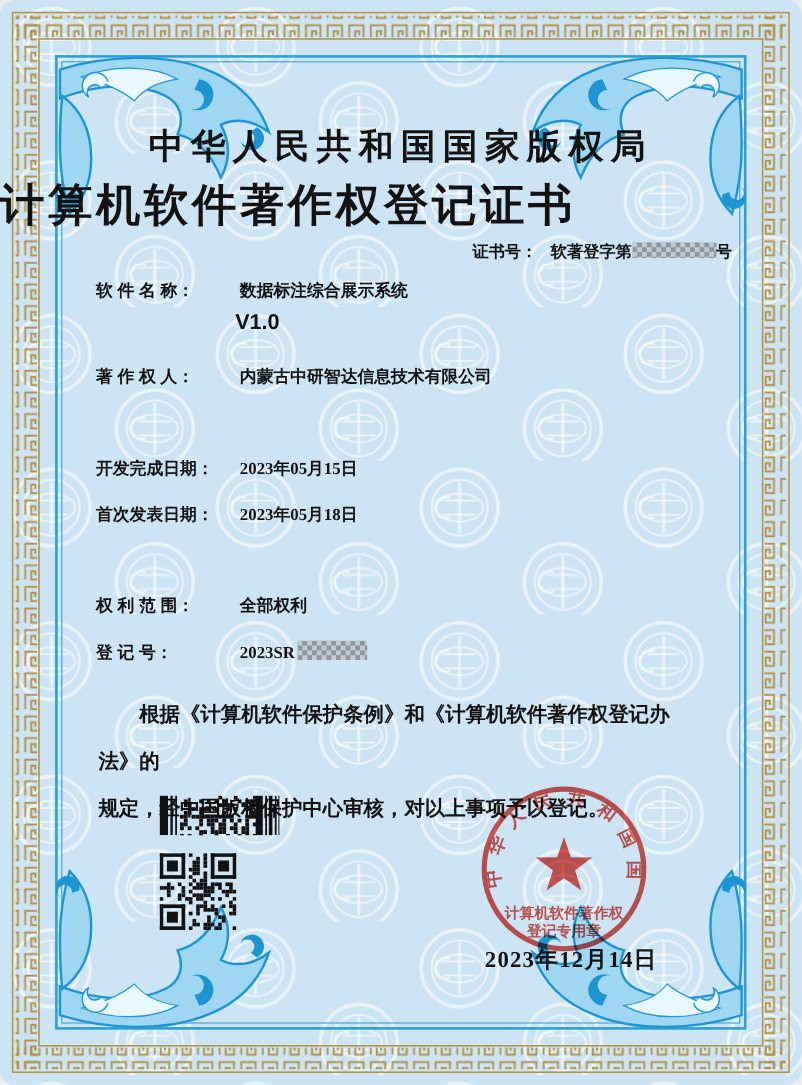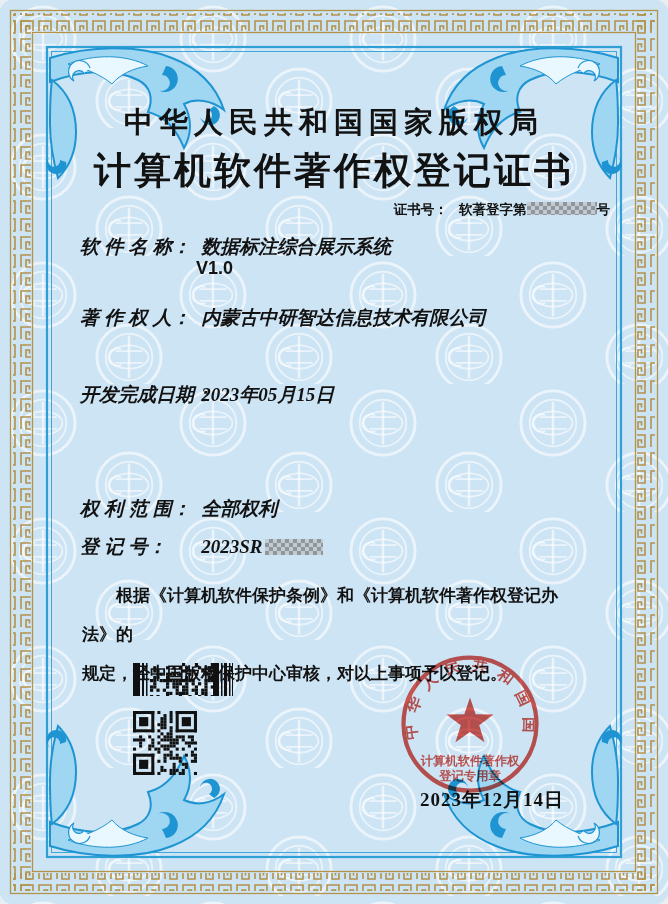--- a/index.html
+++ b/index.html
@@ -11,48 +11,48 @@
     border-radius:13px;
   }
   .bg-svg{position:absolute;left:0;top:0;width:668px;height:904px;}
   .abs{position:absolute;}
   .authority{
     left:0;right:0;top:103px;text-align:center;
     font-family:"Liberation Serif","DejaVu Serif",serif;
     font-size:29px;font-weight:700;letter-spacing:6px;
   }
   .cert-title{
-    left:0;right:0;top:146px;text-align:center;
+    left:0;right:0;top:146px;text-align:left;
     font-family:"Liberation Serif","DejaVu Serif",serif;
     font-size:37px;font-weight:800;letter-spacing:3px;
   }
   .certno-line{
     right:58px;top:201px;font-size:13.5px;font-weight:700;white-space:nowrap;
   }
-  .row{left:80px;right:56px;font-size:19px;font-weight:700;white-space:nowrap;font-style:italic;}
+  .row{left:80px;right:56px;font-size:14px;font-weight:700;white-space:nowrap;}
   .row .lab{display:inline-block;width:116px;}
   .row .val{}
   .serifnum{font-family:"Liberation Serif","DejaVu Serif",serif;}
   .v2{left:196px;font-size:18px;font-weight:700;}
   .statement{left:82px;right:82px;top:576px;font-size:17px;font-weight:700;line-height:39px;}
   .statement .l1{text-indent:2em;}
   .mosaic{
     display:inline-block;vertical-align:-2px;
     background:
       repeating-conic-gradient(#8e979e 0% 25%,#c3cad0 0% 50%);
     background-size:8px 8px;
   }
   .mosaic.certno{width:70px;height:13px;vertical-align:-1px;}
   .mosaic.regno{width:58px;height:16px;margin-left:2px;}
   .barcode-wrap{left:133px;top:663px;width:100px;height:33px;}
   .qr-wrap{left:133px;top:711px;width:64px;height:64px;}
   .seal{left:394px;top:650px;width:152px;height:152px;mix-blend-mode:multiply;opacity:.92;}
   .issue-date{
     left:404px;top:787px;font-size:19px;font-weight:700;
-    font-family:"Liberation Serif","DejaVu Serif",serif;letter-spacing:1px;padding-left:16px;
+    font-family:"Liberation Serif","DejaVu Serif",serif;letter-spacing:1px;
   }
 </style>
 </head>
 <body>
 
 <div class="paper">
 
   <svg class="bg-svg" viewBox="0 0 668 904">
     <defs>
       <symbol id="wm" viewBox="0 0 72 72">
@@ -124,20 +124,24 @@
   <div class="abs row" style="top:305px">
     <span class="lab">著 作 权 人：</span>
     <span class="val">内蒙古中研智达信息技术有限公司</span>
   </div>
 
   <div class="abs row" style="top:382px">
     <span class="lab">开发完成日期：</span>
     <span class="val serifnum">2023年05月15日</span>
   </div>
 
+  <div class="abs row" style="top:420px">
+    <span class="lab">首次发表日期：</span>
+    <span class="val serifnum">2023年05月18日</span>
+  </div>
 
 
   <div class="abs row" style="top:496px">
     <span class="lab">权 利 范 围：</span>
     <span class="val">全部权利</span>
   </div>
 
   <div class="abs row" style="top:534px">
     <span class="lab">登  记  号：</span>
     <span class="val serifnum">2023SR</span><span class="mosaic regno"></span>

